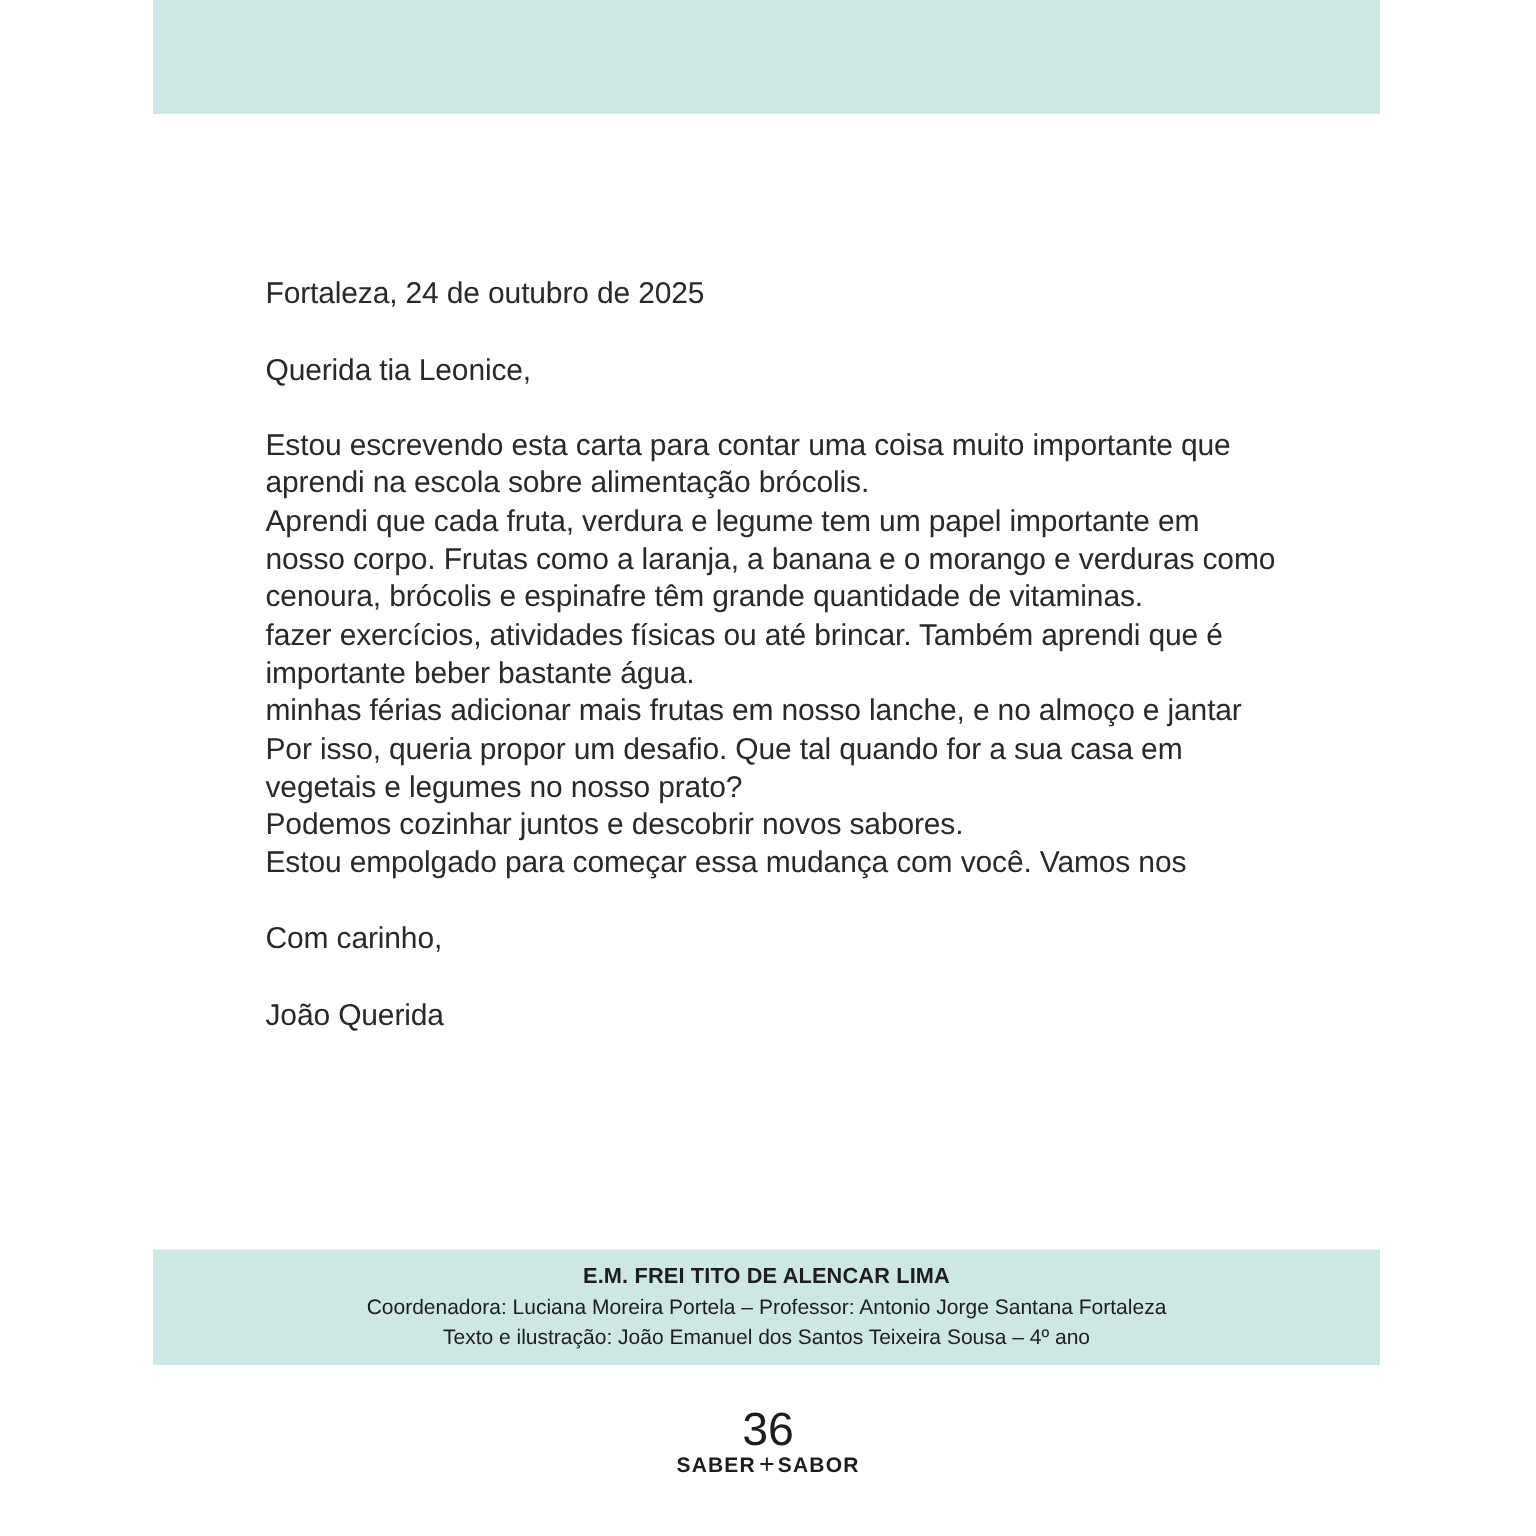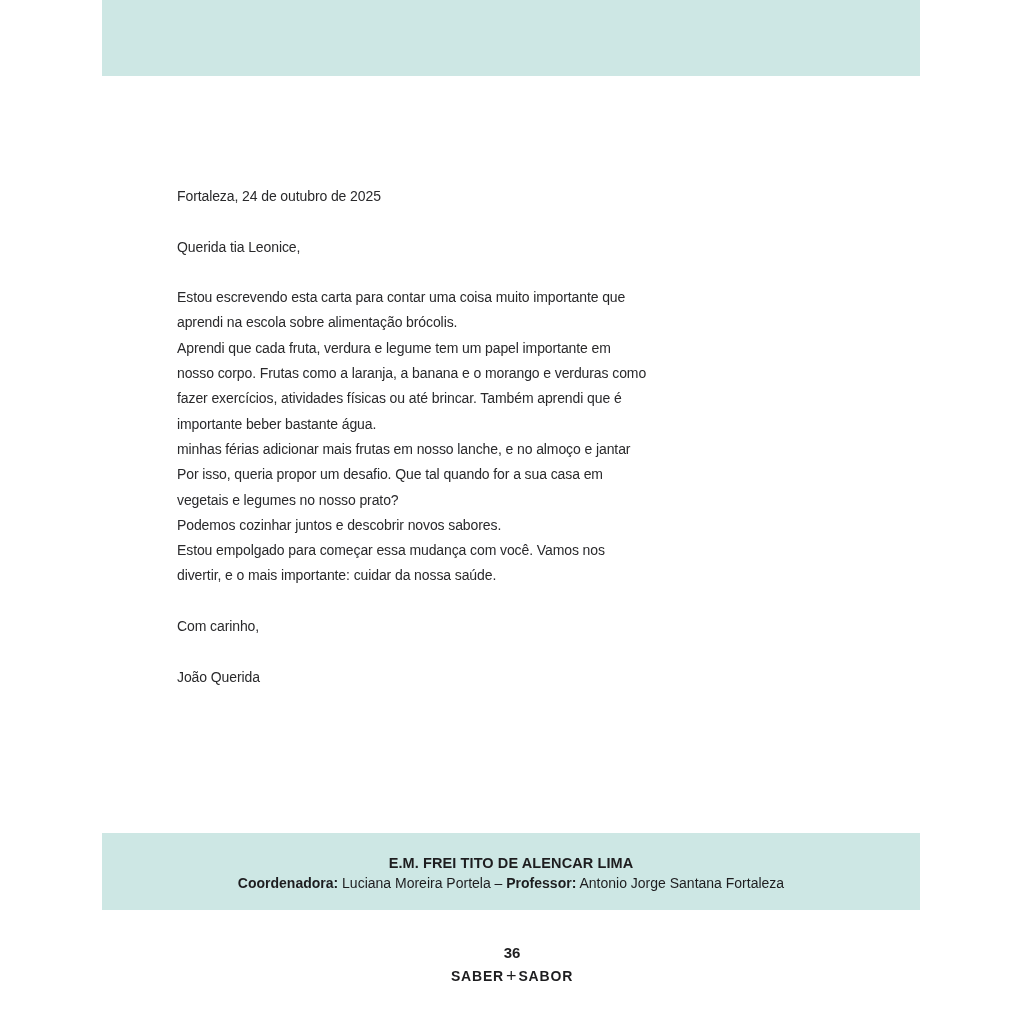--- a/index.html
+++ b/index.html
@@ -19,54 +19,54 @@
     background: var(--band, #cde7e4);
   }
   .band-top { top: 0; height: 76px; }
   .band-bottom { top: 833px; height: 77px; }
 
   .letter {
     position: absolute;
     left: 177px;
     top: 184px;
     width: 700px;
-    font-size: 14px;
+    font-size: 20px;
     line-height: 25.3px;
     letter-spacing: -0.1px;
   }
   .letter .block { margin: 0 0 25.3px 0; }
   .letter .body-line { white-space: nowrap; }
 
   .credits {
     position: absolute;
     top: 833px; left: 102px;
     width: 818px; height: 77px;
-    padding-top: 20px;
+    padding-top: 8px;
     text-align: center;
     font-size: 14px;
     line-height: 20px;
     color: #1d1d1f;
   }
   .credits .school {
     font-weight: bold;
     font-size: 14.5px;
     letter-spacing: 0.1px;
   }
-  .credits .lbl { font-weight: bold; }
+  .credits .lbl { font-weight: normal; }
 
   .page-footer {
     position: absolute;
     top: 939px; left: 0;
     width: 1024px;
     text-align: center;
     color: #1d1d1f;
   }
   .page-number {
-    font-weight: bold;
-    font-size: 15px;
+    font-weight: normal;
+    font-size: 31px;
     line-height: 27px;
   }
   .brand {
     font-weight: bold;
     font-size: 14px;
     letter-spacing: 0.8px;
     line-height: 20px;
   }
   .brand .plus {
     font-weight: normal;
@@ -82,39 +82,41 @@
 <div class="band band-top"></div>
 
 <div class="letter">
   <p class="block">Fortaleza, 24 de outubro de 2025</p>
   <p class="block">Querida tia Leonice,</p>
   <div class="block">
     <div class="body-line">Estou escrevendo esta carta para contar uma coisa muito importante que</div>
     <div class="body-line">aprendi na escola sobre alimentação brócolis.</div>
     <div class="body-line">Aprendi que cada fruta, verdura e legume tem um papel importante em</div>
     <div class="body-line">nosso corpo. Frutas como a laranja, a banana e o morango e verduras como</div>
+    <div class="body-line">cenoura, brócolis e espinafre têm grande quantidade de vitaminas.</div>
     <div class="body-line">fazer exercícios, atividades físicas ou até brincar. Também aprendi que é</div>
     <div class="body-line">importante beber bastante água.</div>
     <div class="body-line">minhas férias adicionar mais frutas em nosso lanche, e no almoço e jantar</div>
     <div class="body-line">Por isso, queria propor um desafio. Que tal quando for a sua casa em</div>
     <div class="body-line">vegetais e legumes no nosso prato?</div>
     <div class="body-line">Podemos cozinhar juntos e descobrir novos sabores.</div>
     <div class="body-line">Estou empolgado para começar essa mudança com você. Vamos nos</div>
-    <div class="body-line">divertir, e o mais importante: cuidar da nossa saúde.</div>
   </div>
   <p class="block">Com carinho,</p>
   <p class="block">João Querida</p>
 </div>
 
 <div class="band band-bottom"></div>
 
 <div class="credits">
   <div class="school">E.M. FREI TITO DE ALENCAR LIMA</div>
   <div><span class="lbl">Coordenadora:</span>
     <span>Luciana Moreira Portela –</span>
     <span class="lbl">Professor:</span>
     <span>Antonio Jorge Santana Fortaleza</span></div>
+  <div><span class="lbl">Texto e ilustração:</span>
+    <span>João Emanuel dos Santos Teixeira Sousa – 4º ano</span></div>
 </div>
 
 <div class="page-footer">
   <div class="page-number">36</div>
   <div class="brand"><span>SABER</span><span class="plus">+</span><span>SABOR</span></div>
 </div>
 
 </body></html>

